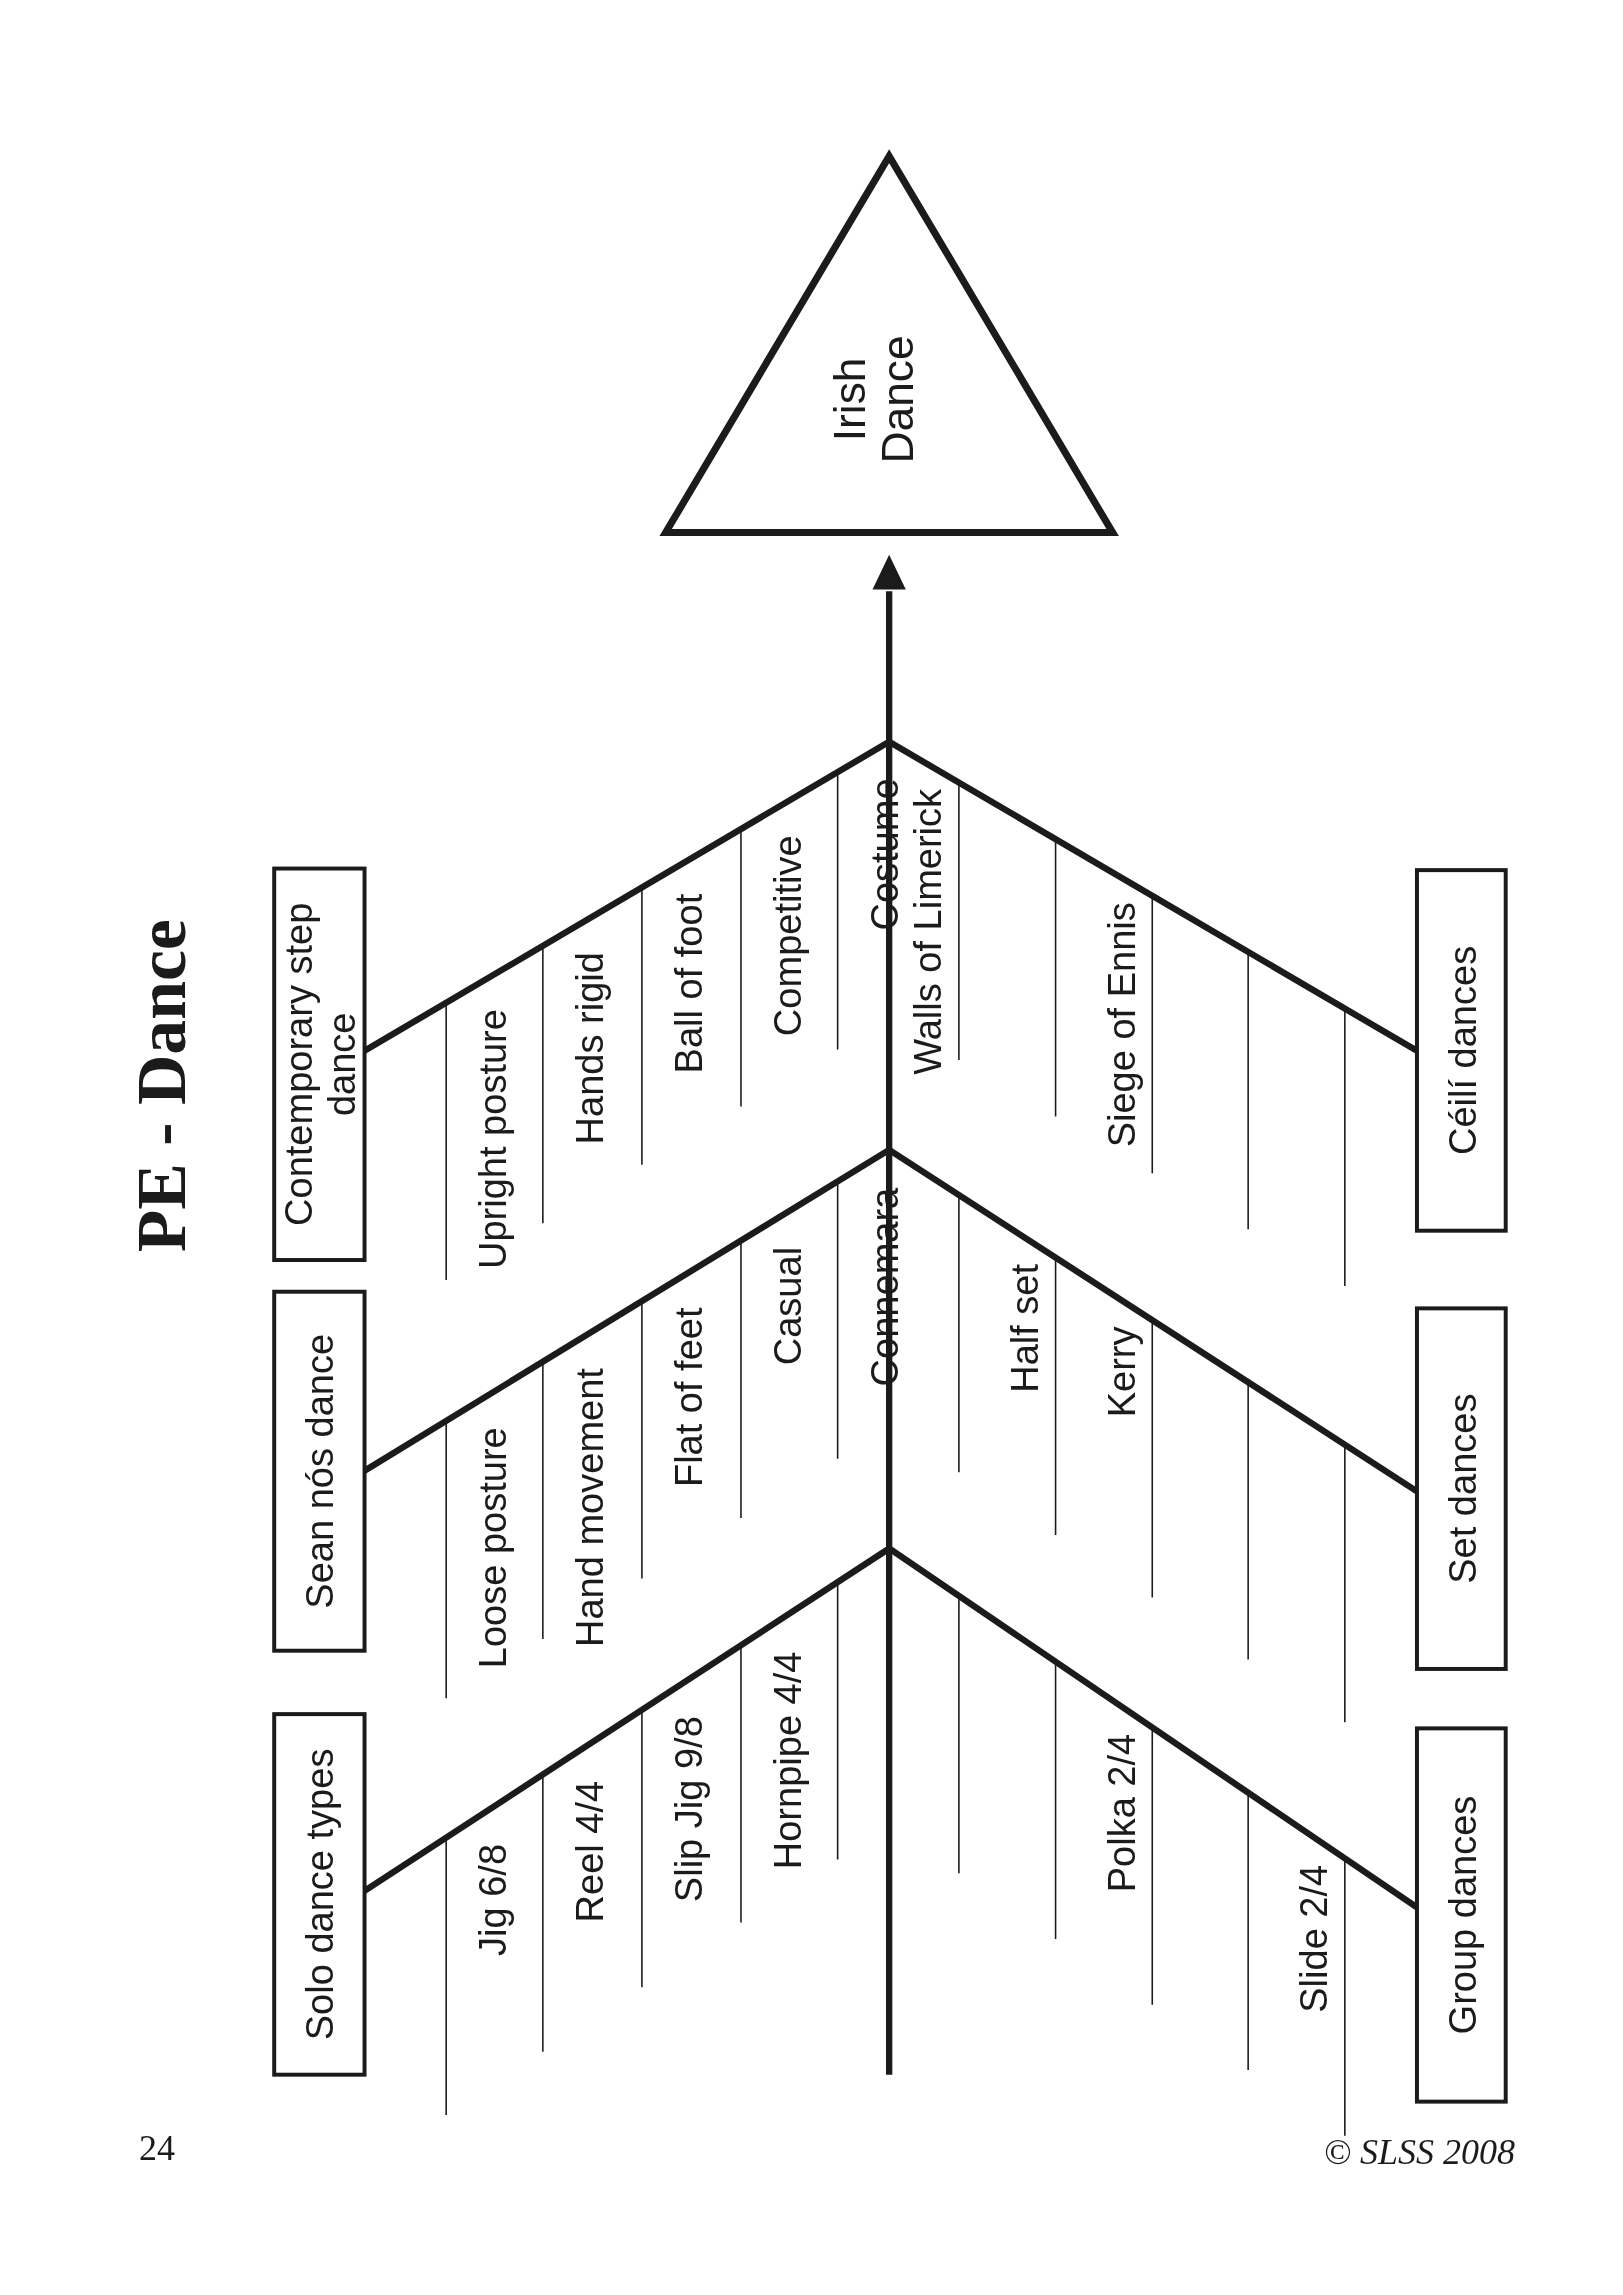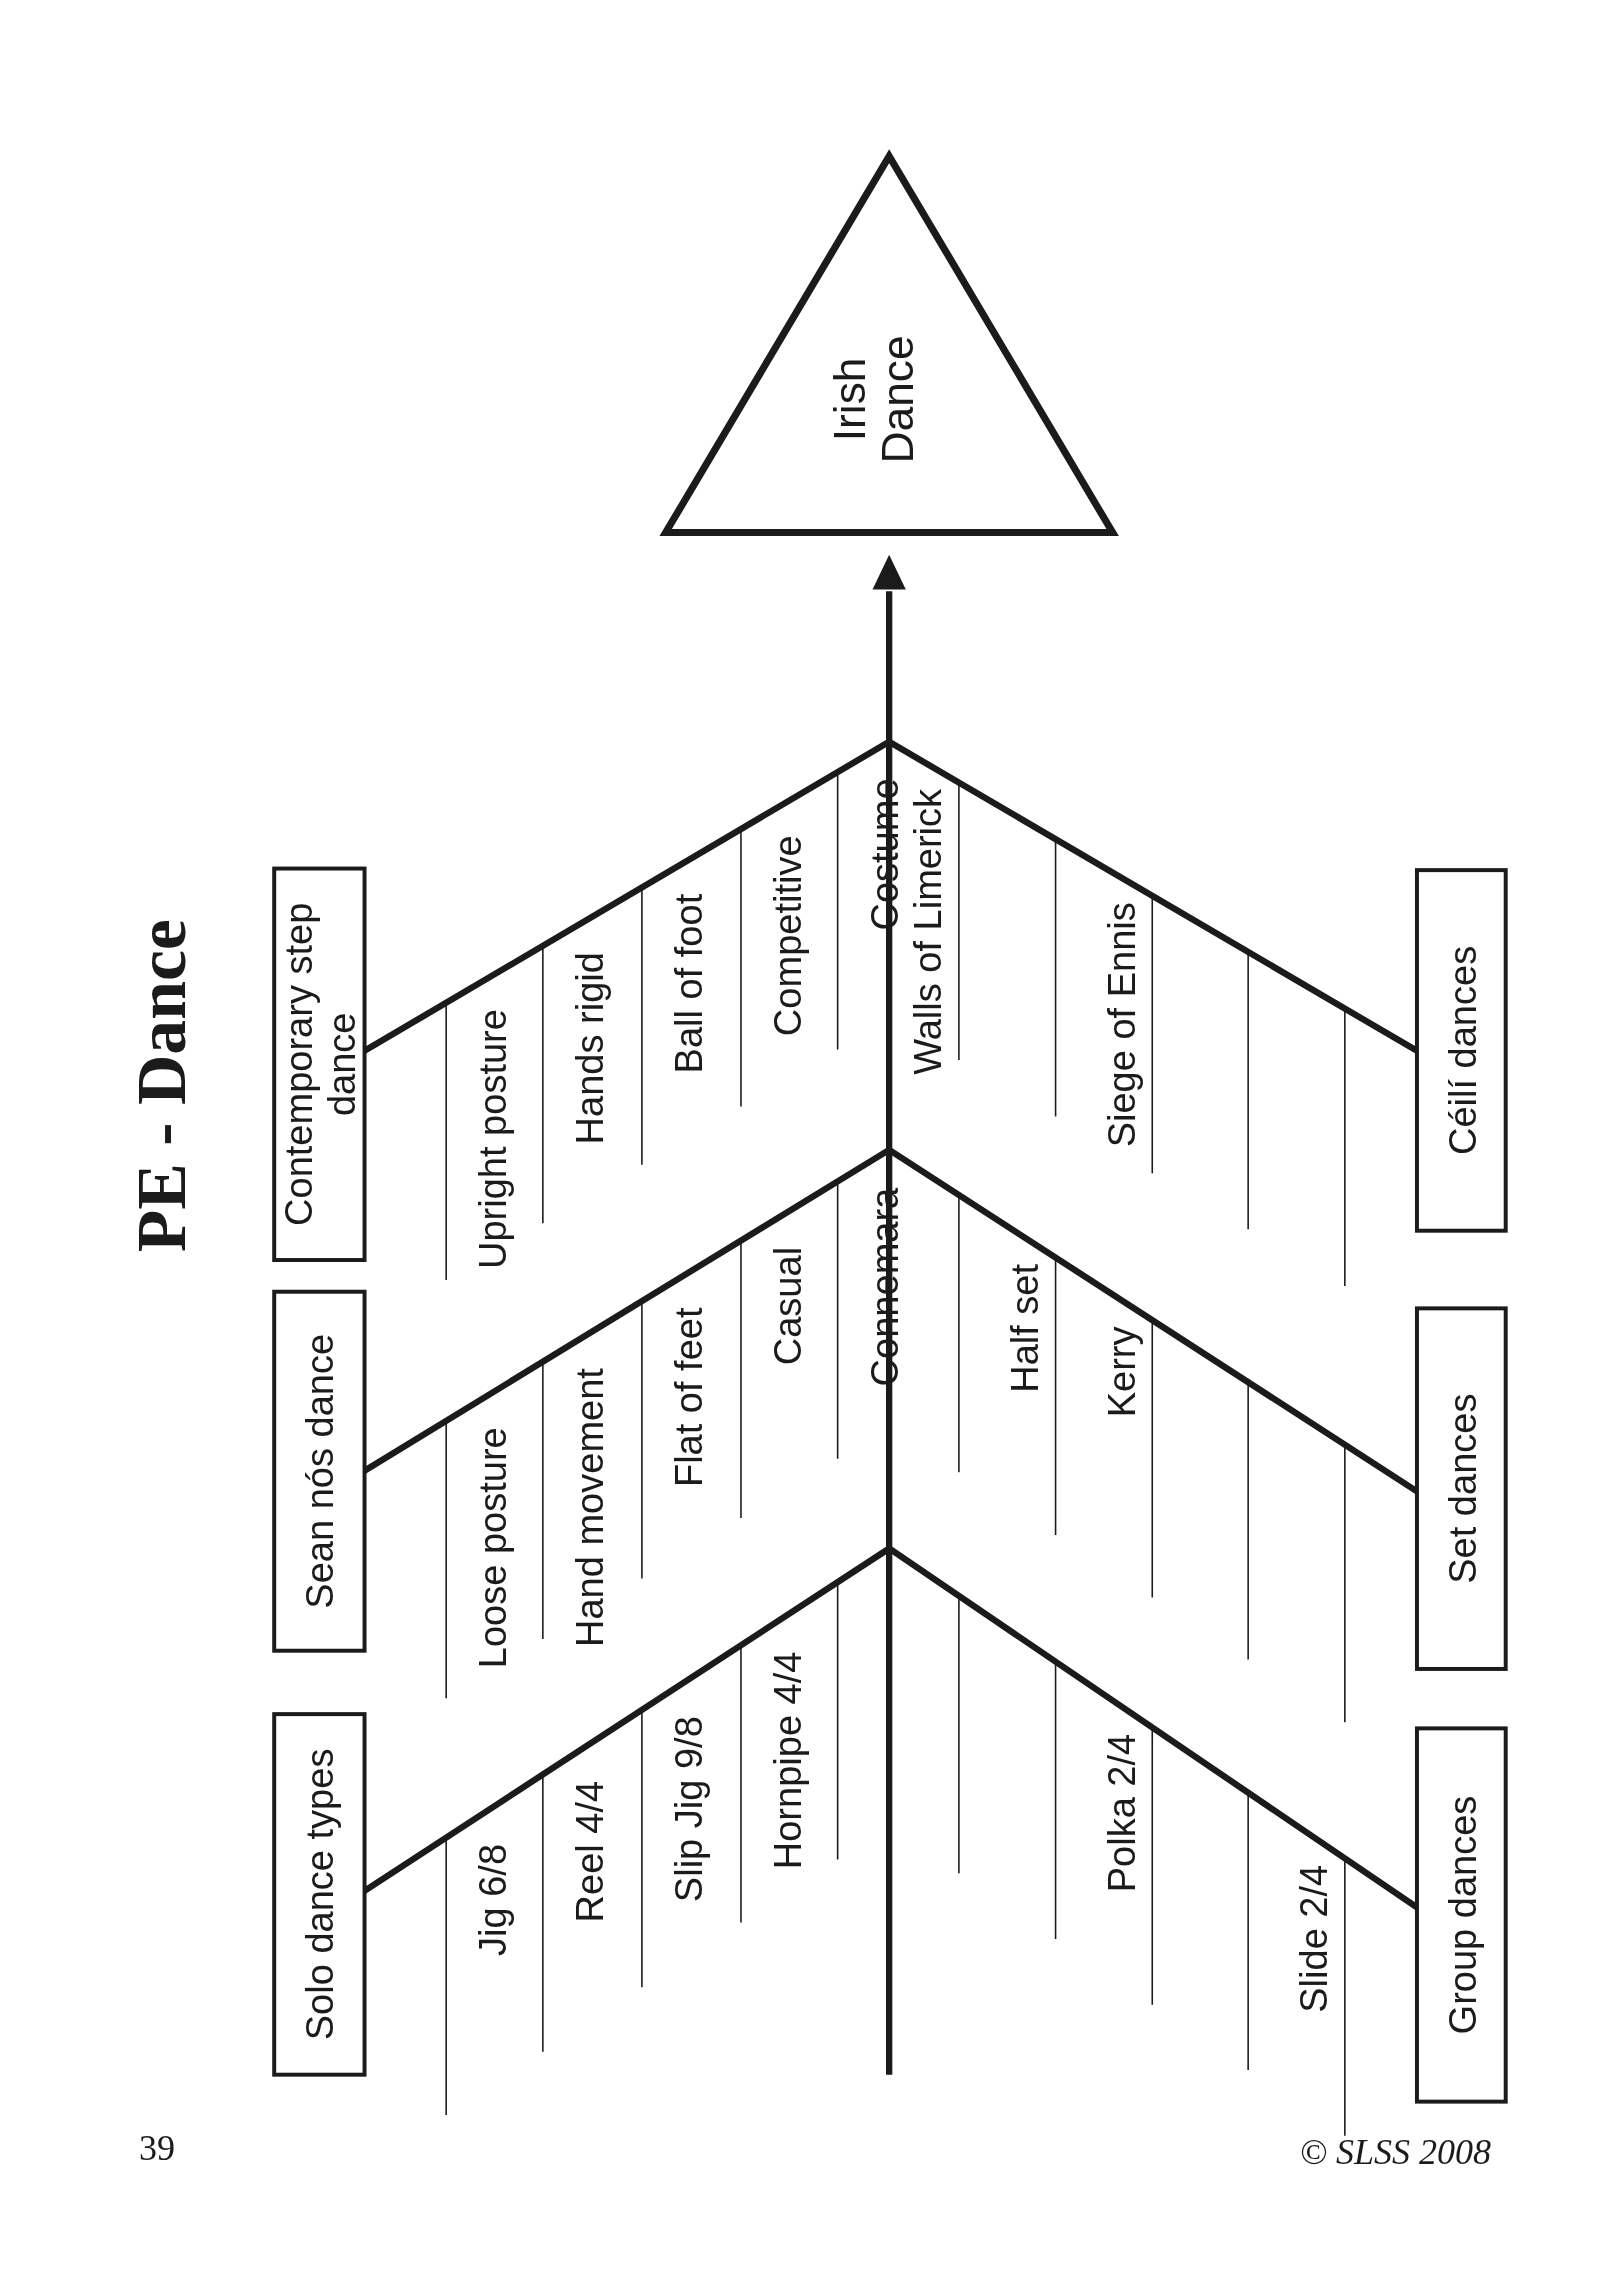--- a/index.html
+++ b/index.html
@@ -25,21 +25,21 @@
     fill: #1b1b1b;
   }
   .footer-text {
     position: absolute;
     font-size: 36px;
     color: #1b1b1b;
     font-family: "Liberation Serif", serif;
     white-space: nowrap;
   }
   #page-number { left: 139px; top: 2127px; }
-  #copyright   { right: 132px; top: 2131px; font-style: italic; }
+  #copyright   { right: 108px; top: 2131px; font-style: italic; }
 </style>
 </head>
 <body>
 
 <div class="page">
 
   <div class="rotated-stage">
     <svg id="diagram" width="2295" height="1623" viewBox="0 0 2896 2048">
         <text x="1526" y="234" font-size="88" text-anchor="middle" font-family="&quot;Liberation Serif&quot;, serif" font-weight="bold">PE - Dance</text>
         <line x1="278" y1="1122" x2="2150" y2="1122" stroke="#1b1b1b" stroke-width="8"></line>
@@ -112,17 +112,17 @@
         <line x1="1558.4684684684685" y1="1210" x2="1908.4684684684685" y2="1210" stroke="#1b1b1b" stroke-width="2"></line>
         <text x="1900.4684684684685" y="1188" font-size="48" text-anchor="end" font-family="&quot;Liberation Sans&quot;, sans-serif">Walls of Limerick</text>
         <line x1="1487.027027027027" y1="1332" x2="1837.027027027027" y2="1332" stroke="#1b1b1b" stroke-width="2"></line>
         <line x1="1415.5855855855857" y1="1454" x2="1765.5855855855857" y2="1454" stroke="#1b1b1b" stroke-width="2"></line>
         <text x="1757.5855855855857" y="1432" font-size="48" text-anchor="end" font-family="&quot;Liberation Sans&quot;, sans-serif">Siege of Ennis</text>
         <line x1="1344.7297297297298" y1="1575" x2="1694.7297297297298" y2="1575" stroke="#1b1b1b" stroke-width="2"></line>
         <line x1="1273.2882882882882" y1="1697" x2="1623.2882882882882" y2="1697" stroke="#1b1b1b" stroke-width="2"></line>
       </svg>
   </div>
 
-  <div id="page-number" class="footer-text">39</div>
+  <div id="page-number" class="footer-text">24</div>
 
   <div id="copyright" class="footer-text">© SLSS 2008</div>
 </div>
 
 
 </body></html>

